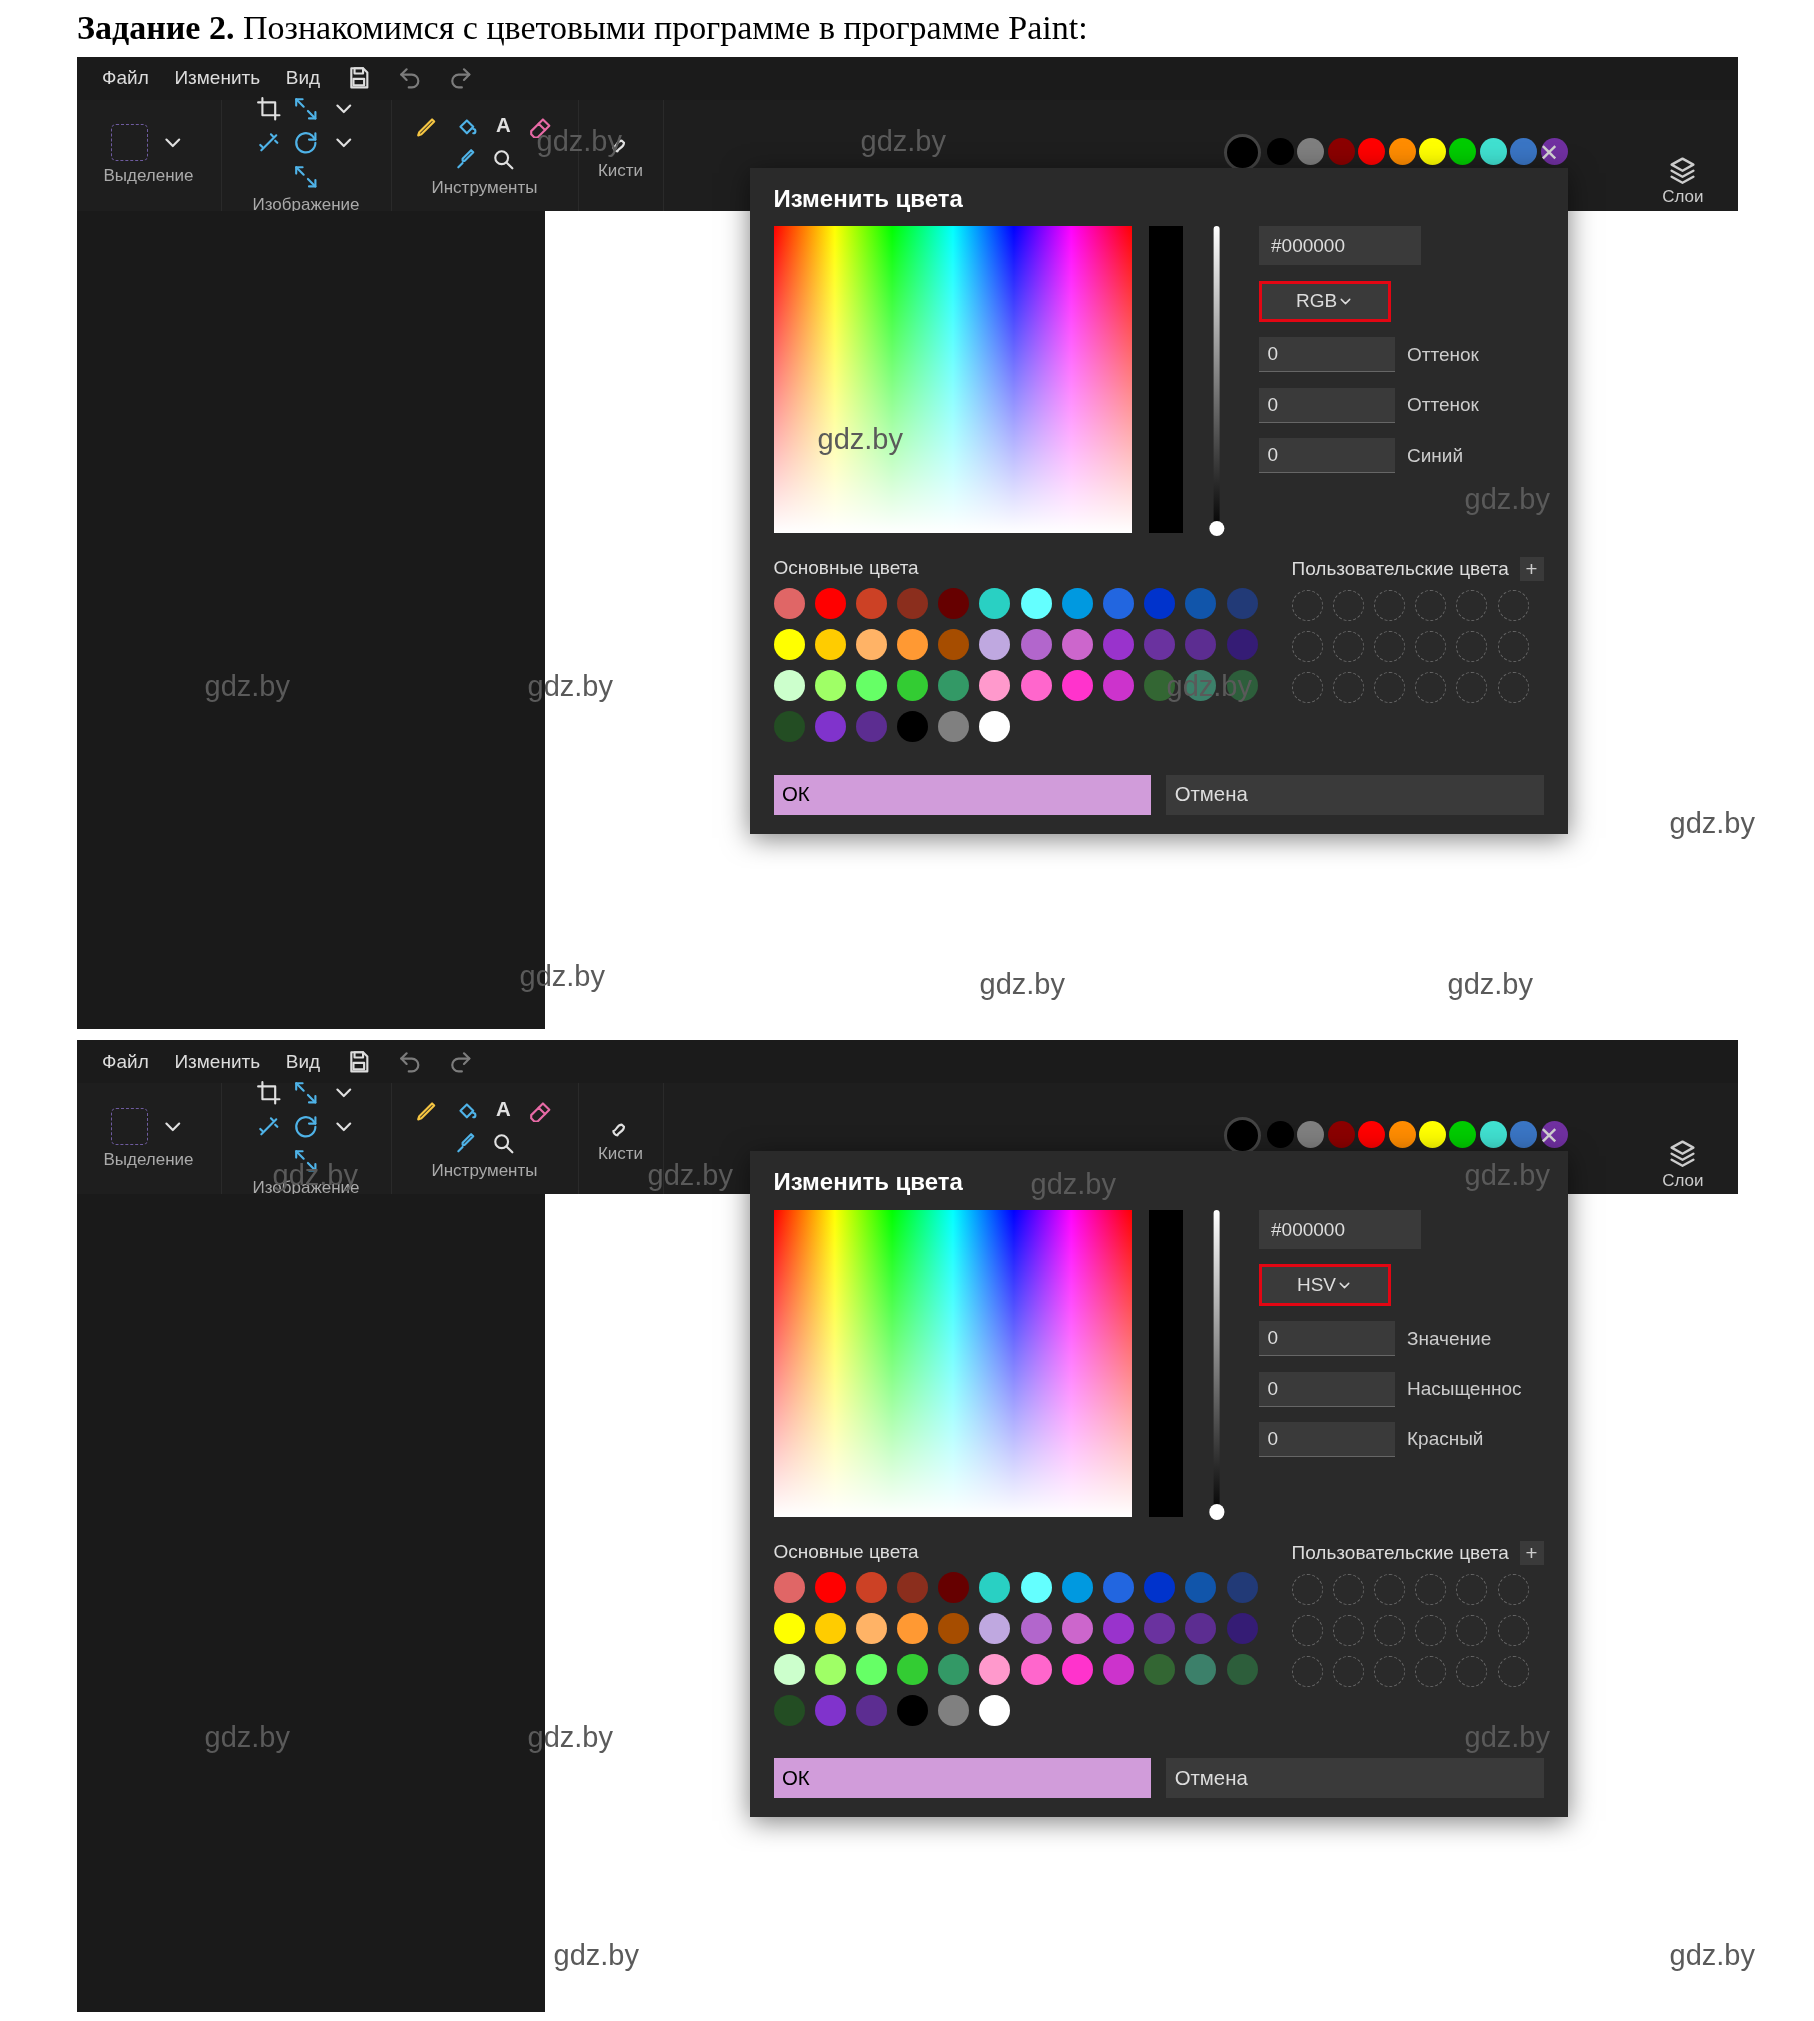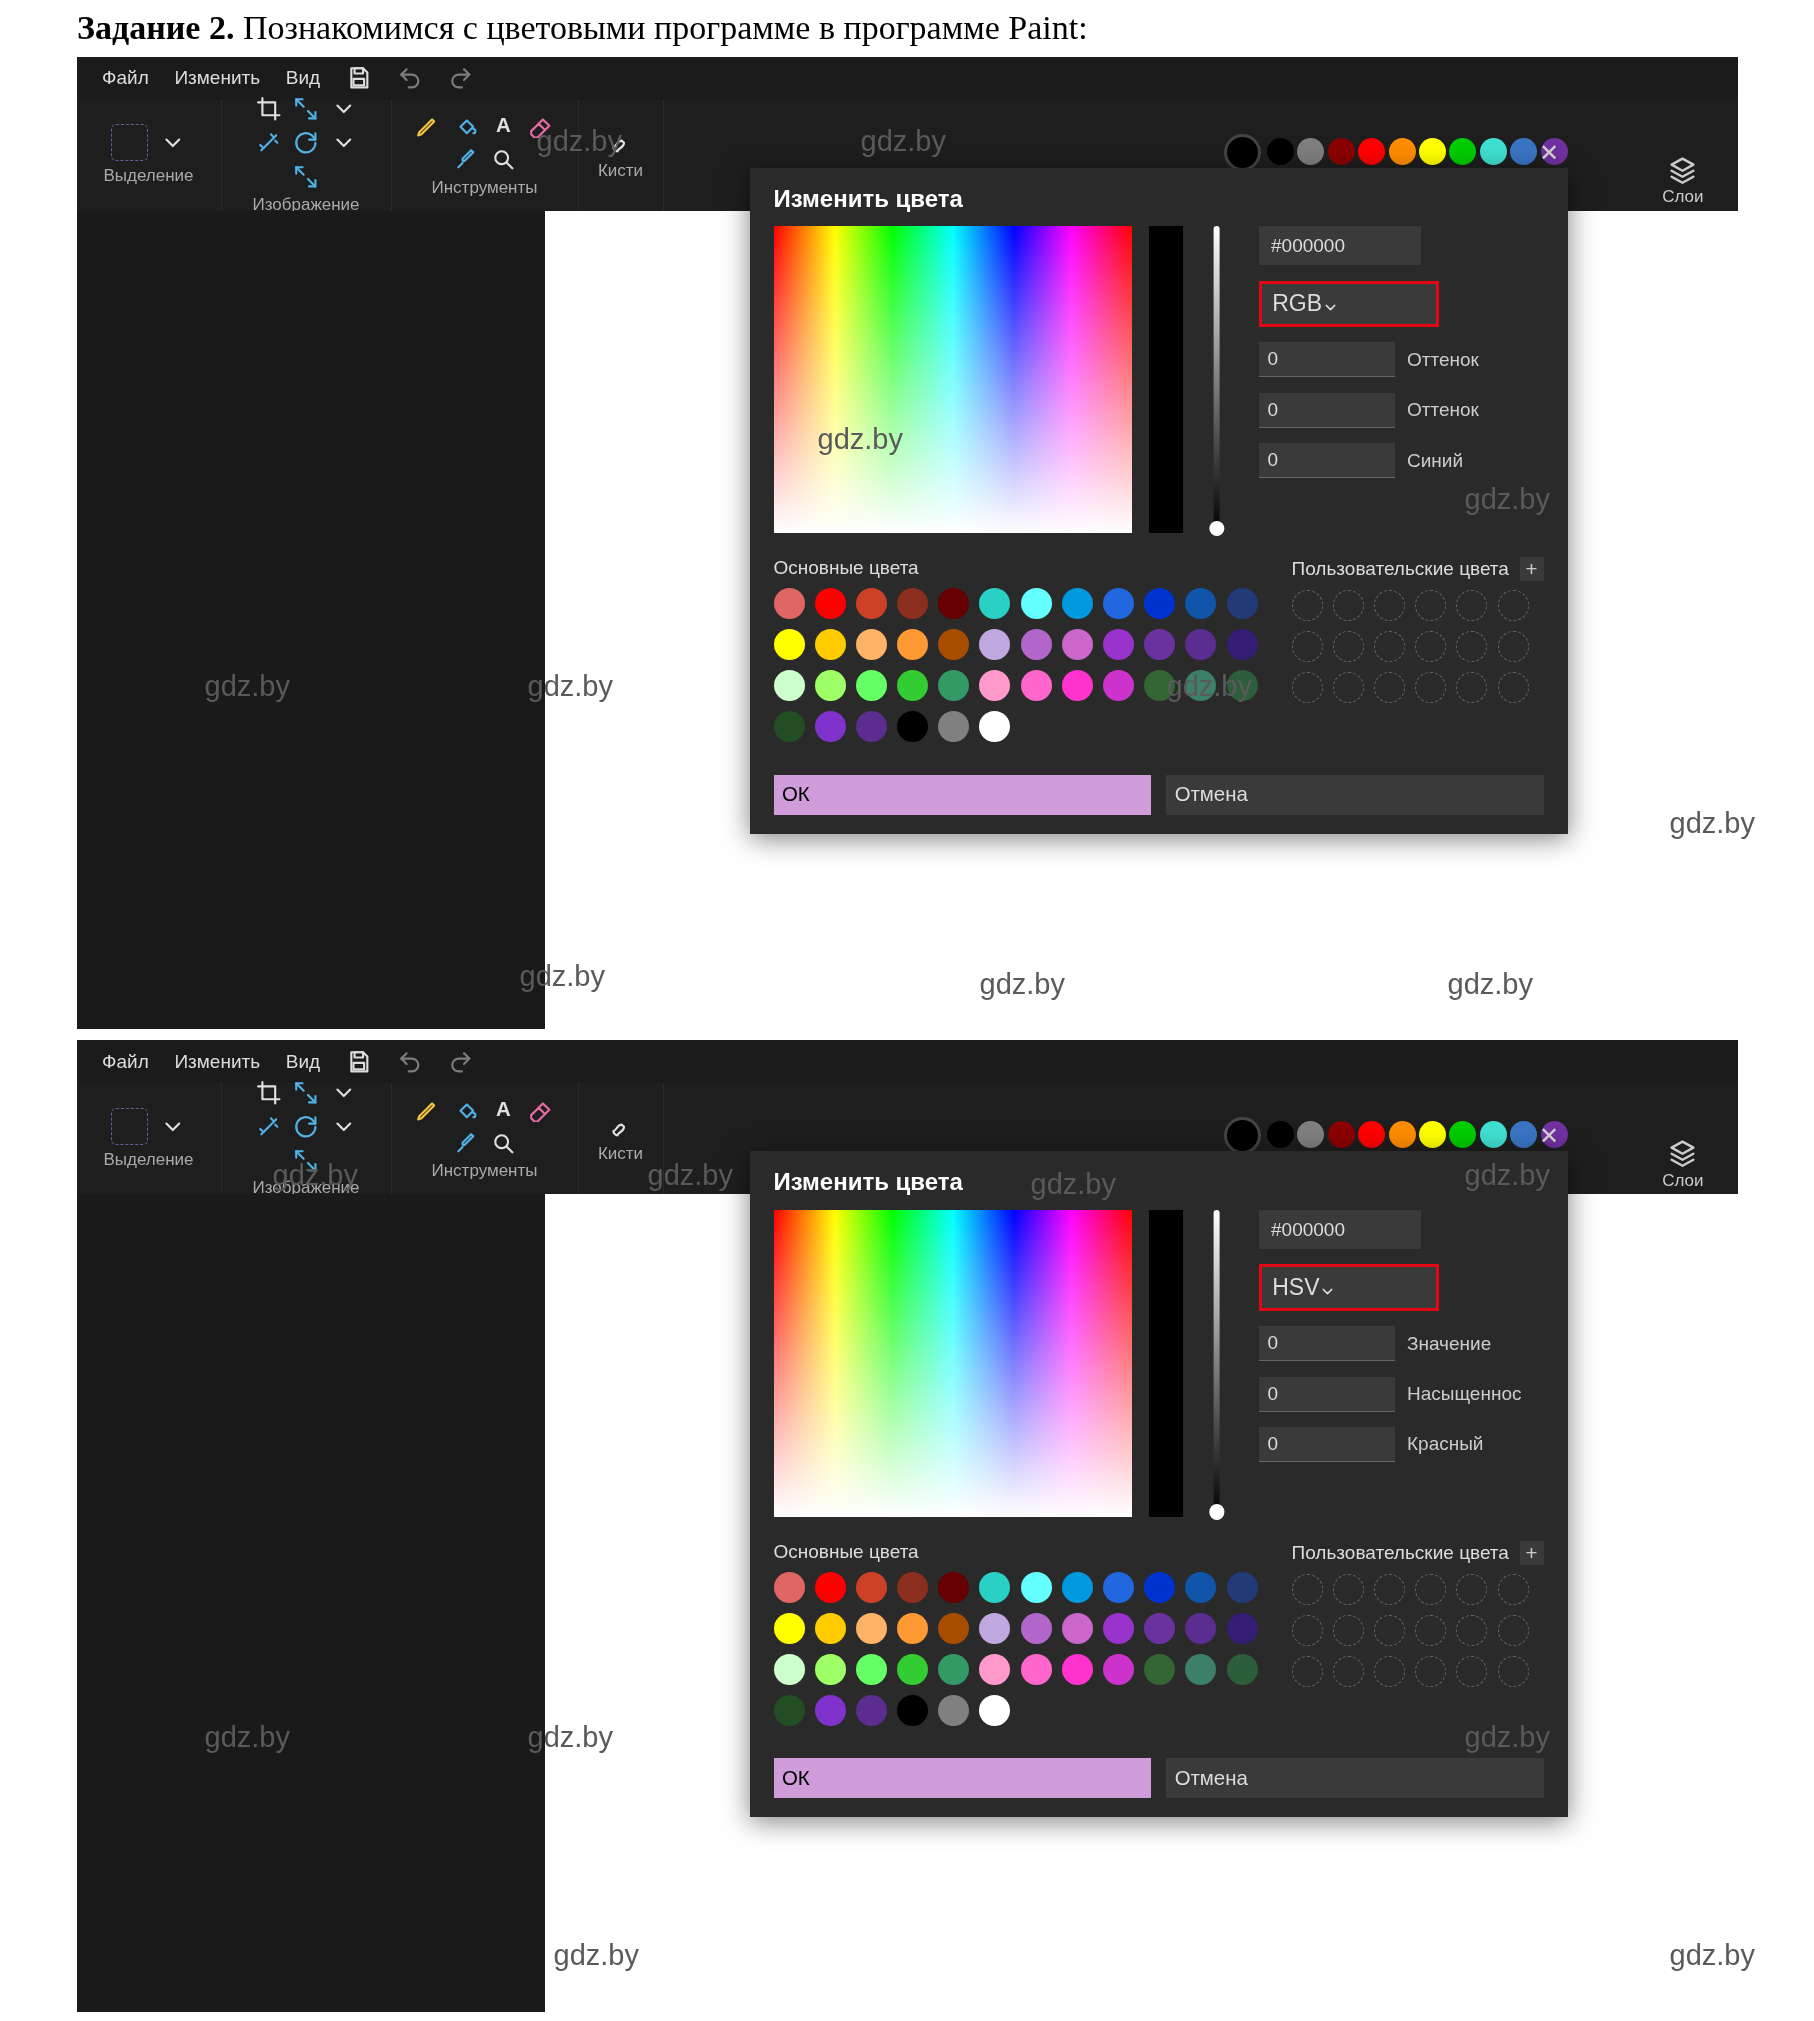--- a/index.html
+++ b/index.html
@@ -39,21 +39,21 @@
     linear-gradient(to bottom, rgba(255,255,255,0) 0%, rgba(255,255,255,1) 100%),
     linear-gradient(to right, #ff0000 0%, #ffff00 17%, #00ff00 33%, #00ffff 50%, #0000ff 67%, #ff00ff 83%, #ff0000 100%);
   }
   .value-col { width: 34px; height: 307px; background: #000; }
   .value-slider { width: 34px; height: 307px; position: relative; }
   .value-slider .track { position: absolute; left: 50%; top: 0; width: 6.8px; height: 100%; background: linear-gradient(#fff,#000); transform: translateX(-50%); border-radius: 3.4px; }
   .value-slider .knob { position: absolute; left: 50%; bottom: -2.6px; width: 15.3px; height: 15.3px; background: #fff; border-radius: 50%; transform: translateX(-50%); }
 
   .right-col { display: flex; flex-direction: column; gap: 15.3px; margin-left: 8.5px; flex: 1; }
   .hex-field { background: #3a3a3a; color: #ddd; border: none; padding: 8.5px 12px; font-size: 19px; width: 162px; }
-  .model-select { background: #3a3a3a; color: #ddd; padding: 6.8px 10.2px; font-size: 23px; width: 180px; display: flex; align-items: center; justify-content: flex-start; border: 3.4px solid #e30613; }
+  .model-select { background: #3a3a3a; color: #ddd; padding: 6.8px 10.2px; font-size: 19px; width: 132px; display: flex; align-items: center; justify-content: center; border: 3.4px solid #e30613; }
   .num-row { display: flex; align-items: center; gap: 12px; }
   .num-input { background: #3a3a3a; color: #ddd; border: none; border-bottom: 0.9px solid #666; padding: 6px 8.5px; font-size: 19px; width: 136px; }
   .num-label { color: #ccc; font-size: 19px; }
 
   .section-row { margin-top: 24px; display: flex; gap: 34px; }
   .palette-sec { flex-basis: 477px; }
   .sec-title { color: #ddd; font-size: 19px; margin-bottom: 8.5px; display: flex; align-items: center; justify-content: space-between; }
   .plus-btn { width: 24px; height: 24px; display: inline-flex; align-items: center; justify-content: center; color: #ccc; background: #3a3a3a; font-size: 20.4px; }
   .palette { display: grid; grid-template-columns: repeat(10, 31px); gap: 10.2px 10.2px; }
   .palette .p { width: 31px; height: 31px; border-radius: 50%; }

